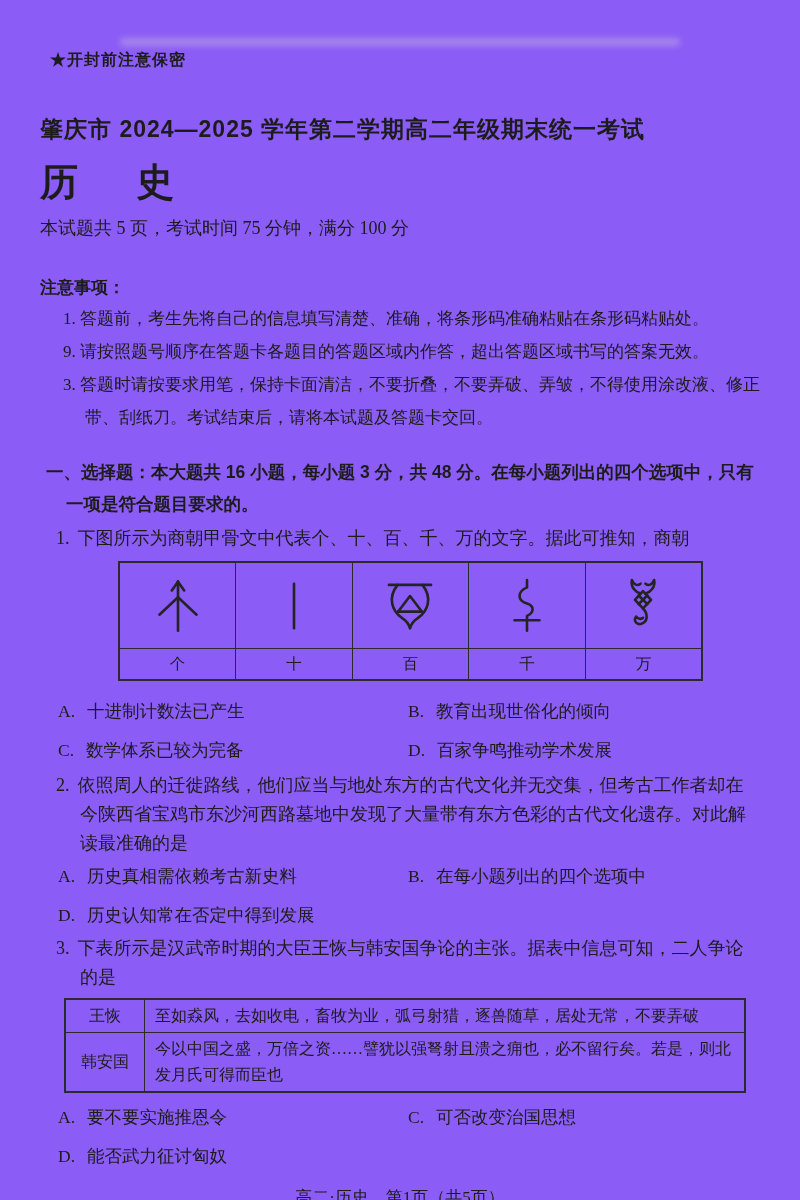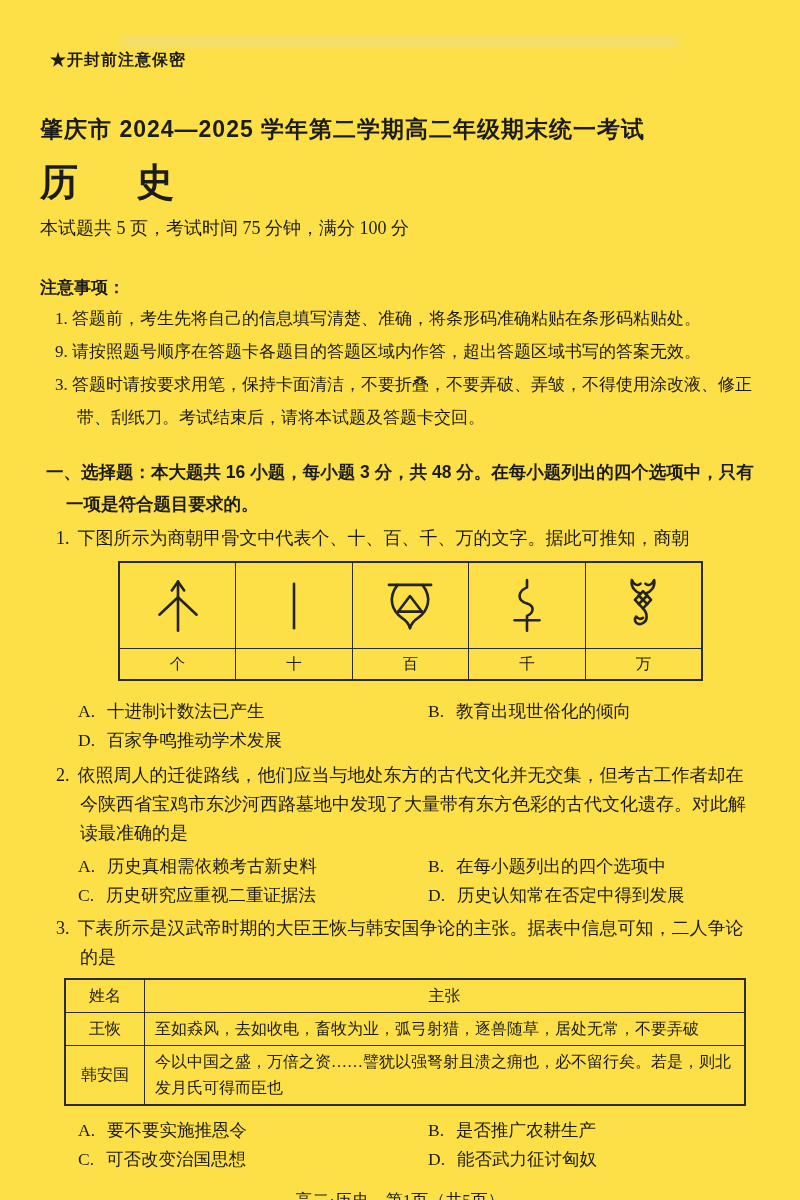--- a/index.html
+++ b/index.html
@@ -1,21 +1,21 @@
 <!DOCTYPE html>
 <html><head>
 <meta charset="utf-8">
 <style>
   html, body { margin: 0; padding: 0; background: #ffffff; }
   .page {
     position: relative;
     width: 800px;
     height: 1200px;
     margin: 0 auto;
-    background: #fde047;
+    background: #8b5cf6;
     color: #1c1c1c;
     font-family: "Liberation Serif", serif;
     overflow: hidden;
   }
   .artifact-top {
     position: absolute;
     left: 120px; top: 38px;
     width: 560px; height: 8px;
     background: #d9d9d6;
     opacity: .35;
@@ -58,21 +58,21 @@
   .notices { margin-top: 32px; }
   .notices-heading {
     font-family: "Liberation Sans", sans-serif;
     font-weight: 700;
     font-size: 17px;
     line-height: 28px;
   }
   .notice-item {
     font-size: 17px;
     line-height: 33px;
-    margin-left: 15px;
+    margin-left: 23px;
     padding-left: 22px;
     text-indent: -22px;
   }
 
   .section-heading {
     margin-top: 22px;
     font-family: "Liberation Sans", sans-serif;
     font-weight: 700;
     font-size: 17.5px;
     line-height: 32px;
@@ -107,22 +107,22 @@
   .oracle-table .glyph-label-cell { height: 28px; font-size: 15.5px; }
   .glyph-svg { display: block; margin: 0 auto; }
   .glyph-svg path, .glyph-svg line {
     stroke: #242424; stroke-width: 4.2; fill: none;
     stroke-linecap: round; stroke-linejoin: round;
   }
 
   .options {
     display: grid;
     grid-template-columns: 350px 1fr;
-    row-gap: 0;
-    margin-left: 38px;
+    row-gap: 10px;
+    margin-left: 18px;
     font-size: 17.5px;
     line-height: 29px;
   }
   .q1-options { margin-top: 16px; }
   .option .opt-label { padding-right: 12px; }
 
   .q2-block { margin-top: 6px; }
   .q2-options { margin-top: 4px; }
 
   .q3-block { margin-top: 4px; }
@@ -225,61 +225,56 @@
           <td class="glyph-label-cell">百</td>
           <td class="glyph-label-cell">千</td>
           <td class="glyph-label-cell">万</td>
         </tr>
       </tbody>
         </table>
 
       <div class="options q1-options">
         <div class="option"><span class="opt-label">A.</span><span>十进制计数法已产生</span></div>
         <div class="option"><span class="opt-label">B.</span><span>教育出现世俗化的倾向</span></div>
+        <div class="option"><span class="opt-label">C.</span><span>数学体系已较为完备</span></div>
         <div class="option"><span class="opt-label">D.</span><span>百家争鸣推动学术发展</span></div>
       </div>
     </div>
 
     <div class="q-block q2-block">
       <div class="q-stem">
         <span class="q-num">2.</span><span>依照周人的迁徙路线，他们应当与地处东方的古代文化并无交集，但考古工作者却在今陕西省宝鸡市东沙河西路墓地中发现了大量带有东方色彩的古代文化遗存。对此解读最准确的是</span>
       </div>
       <div class="options q2-options">
         <div class="option"><span class="opt-label">A.</span><span>历史真相需依赖考古新史料</span></div>
         <div class="option"><span class="opt-label">B.</span><span>在每小题列出的四个选项中</span></div>
-        <div class="option"><span class="opt-label">C.</span><span>历史研究应重视二重证据法</span></div>
         <div class="option"><span class="opt-label">D.</span><span>历史认知常在否定中得到发展</span></div>
       </div>
     </div>
 
     <div class="q-block q3-block">
       <div class="q-stem">
         <span class="q-num">3.</span><span>下表所示是汉武帝时期的大臣王恢与韩安国争论的主张。据表中信息可知，二人争论的是</span>
       </div>
 
       <table class="debate-table">
         <tbody>
-            <tr>
-          <td class="name-col">姓名</td>
-          <td class="claim-head">主张</td>
-        </tr>
         <tr>
           <td class="name-col">王恢</td>
           <td>至如猋风，去如收电，畜牧为业，弧弓射猎，逐兽随草，居处无常，不要弄破</td>
         </tr>
         <tr>
           <td class="name-col">韩安国</td>
           <td>今以中国之盛，万倍之资……譬犹以强弩射且溃之痈也，必不留行矣。若是，则北发月氏可得而臣也</td>
         </tr>
       </tbody>
         </table>
 
       <div class="options q3-options">
         <div class="option"><span class="opt-label">A.</span><span>要不要实施推恩令</span></div>
-        <div class="option"><span class="opt-label">B.</span><span>是否推广农耕生产</span></div>
         <div class="option"><span class="opt-label">C.</span><span>可否改变治国思想</span></div>
         <div class="option"><span class="opt-label">D.</span><span>能否武力征讨匈奴</span></div>
       </div>
     </div>
 
     <div class="page-footer">高二·历史　第1页（共5页）</div>
 
   </div>
 </div>
 

